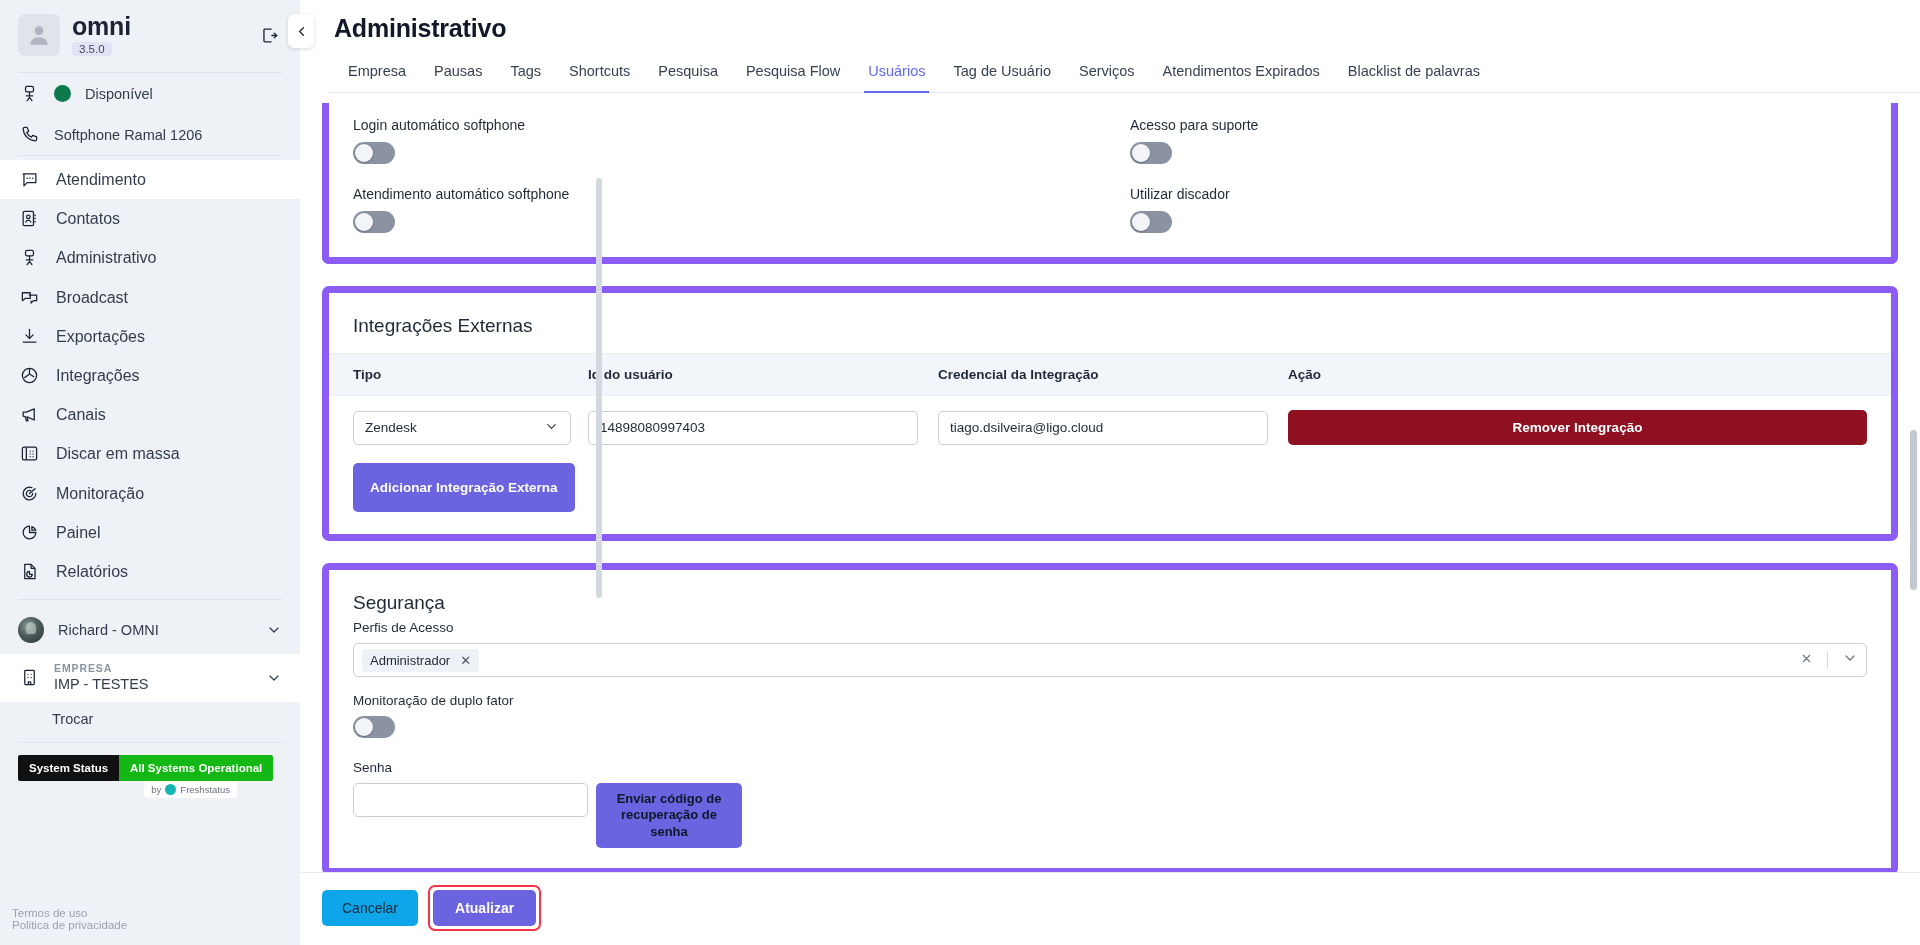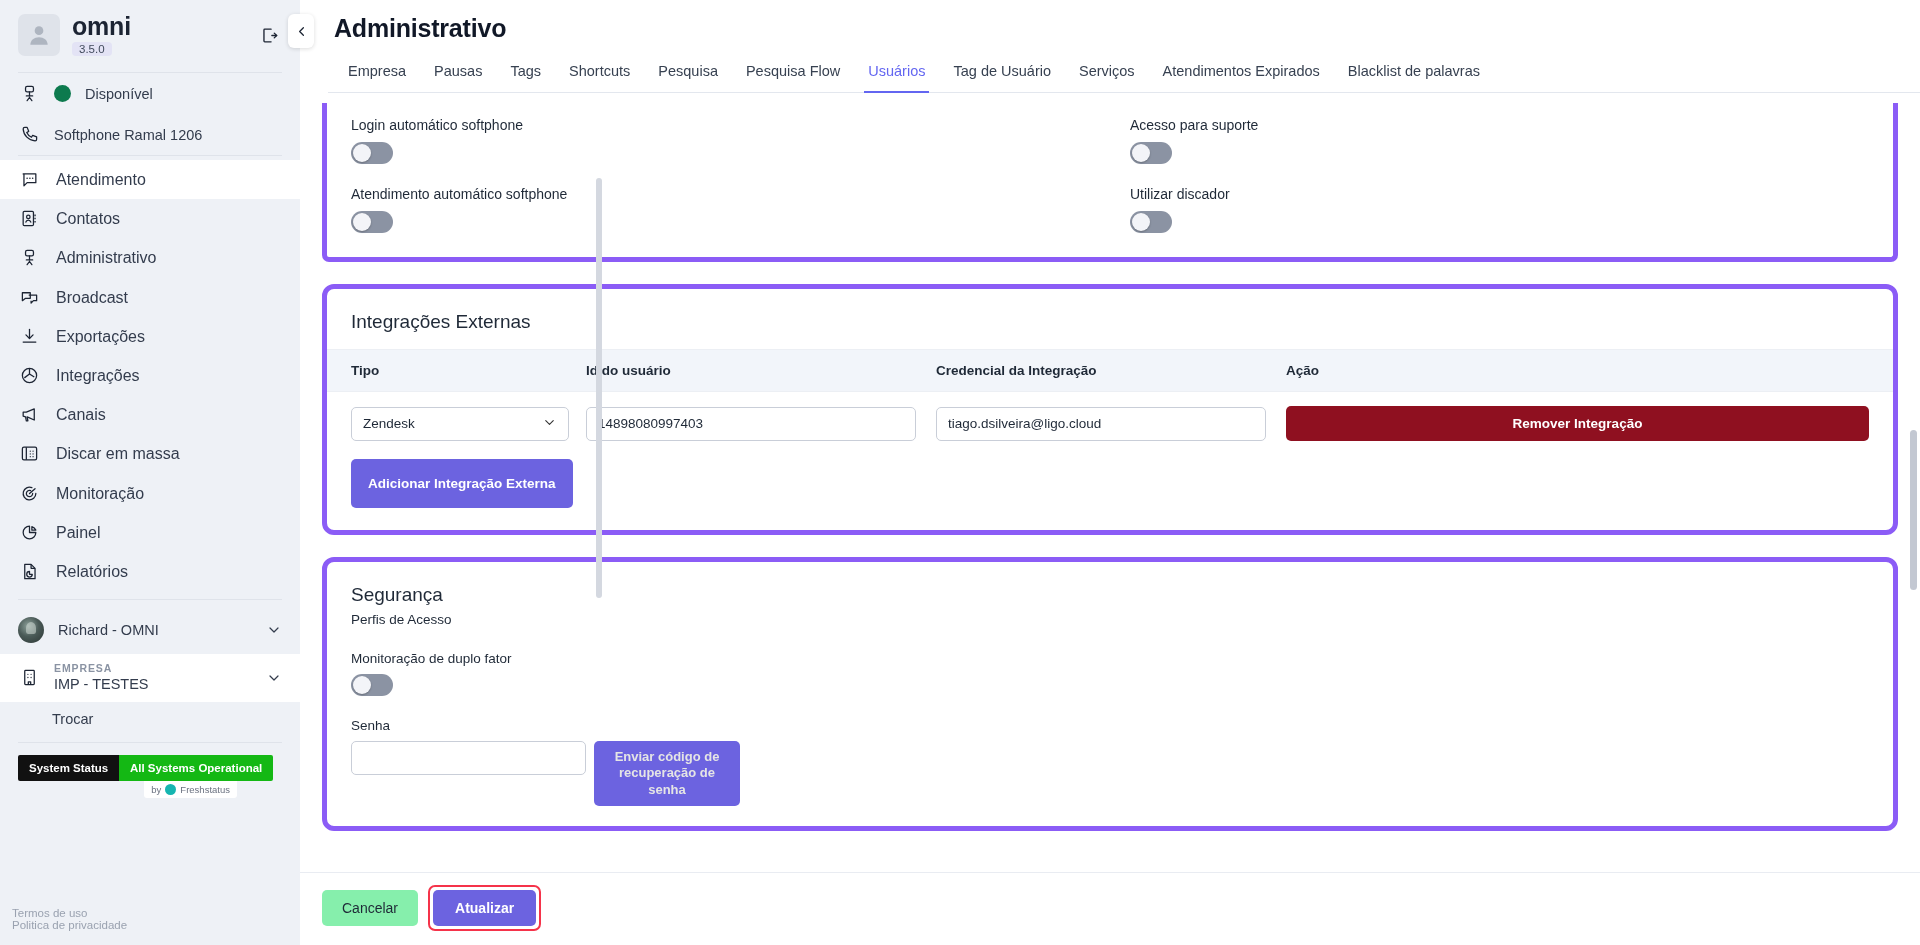--- a/index.html
+++ b/index.html
@@ -124,21 +124,21 @@
   .tab.active { color:#6366f1; }
   .tab.active::after {
     content:""; position:absolute; left: 10px; right: 10px; bottom:-1px; height: 2.5px; background:#6366f1;
   }
 
   .content {
     flex:1; overflow:hidden; position:relative;
     padding: 10px 22px 0 22px;
   }
   .card {
-    border: 5px solid #8b5cf6; border-radius: 12px; background:#fff;
+    border: 7px solid #8b5cf6; border-radius: 7px; background:#fff;
     margin-bottom: 22px;
   }
   .card.top-clip { border-top: none; border-radius: 0 0 7px 7px; }
 
   .grid2 { display:grid; grid-template-columns: 1fr 1fr; column-gap: 40px; padding: 14px 24px 20px; }
   .field-label { font-size: 14px; color:#1f2937; margin-bottom: 9px; }
   .field-block { margin-bottom: 18px; }
 
   .toggle {
     width: 42px; height: 22px; border-radius: 11px; background:#8b93a3;
@@ -191,31 +191,31 @@
   }
   .chip-x { cursor:pointer; color:#4b5563; font-size: 13px; line-height:1;}
   .ms-right { margin-left:auto; display:flex; align-items:center; gap: 14px; color:#6b7280;}
   .ms-sep { width:1px; height:18px; background:#d7dbe3; }
 
   .pwd-row { display:flex; align-items:flex-start; gap: 8px; margin-top: 8px;}
   .pwd-input {
     width: 235px; height: 34px; border:1px solid #c9ced8; border-radius:5px; background:#fff;
   }
   .btn-send {
-    background:#6c63e0; color:#e5e5e5; border:none; border-radius:5px;
+    background:#6c63e0; color:#0f172a; border:none; border-radius:5px;
     font-size:13px; font-weight:700; line-height:1.25; padding: 8px 14px; cursor:pointer;
     width: 146px; text-align:center; font-family:"Liberation Sans", sans-serif;
   }
 
   .footer-bar {
     border-top: 1px solid #e9ecf2; padding: 12px 22px 14px;
     display:flex; align-items:center; gap: 10px; background:#fff;
   }
   .btn-cancel {
-    background:#86efac; color:#1f2937; border:none; border-radius:5px;
+    background:#0ea5e9; color:#1f2937; border:none; border-radius:5px;
     font-size:14px; padding: 10px 20px; cursor:pointer; font-family:"Liberation Sans", sans-serif;
   }
   .btn-update-wrap { border: 2px solid #f5334a; border-radius: 7px; padding: 3px; display:inline-flex;}
   .btn-update {
     background:#6c63e0; color:#fff; border:none; border-radius:5px;
     font-size:14px; font-weight:700; padding: 10px 22px; cursor:pointer;
     font-family:"Liberation Sans", sans-serif;
   }
   .scrollbar {
     position:absolute; right: 3px; top: 0; width: 8px; height: 100%;
@@ -543,20 +543,39 @@
         <div class="add-wrap">
           <button class="btn-primary">Adicionar Integração Externa</button>
         </div>
       </div>
 
       <div class="card">
         <div class="section-title" style="padding-bottom:6px">Segurança</div>
 
         <div class="sec-body">
           <div class="sub-label">Perfis de Acesso</div>
+          <div class="multiselect">
+            <span class="chip">
+              <span>Administrador</span>
+              <span class="chip-x">✕</span>
+            </span>
+            <span class="ms-right">
+              <span>
+                <svg width="13" height="13" viewBox="0 0 24 24" fill="none" stroke="currentColor" stroke-width="2" stroke-linecap="round">
+                    <path d="M6 6l12 12M18 6L6 18"></path>
+                  </svg>
+              </span>
+              <span class="ms-sep"></span>
+              <span>
+                <svg width="16" height="16" viewBox="0 0 24 24" fill="none" stroke="currentColor" stroke-width="1.8" stroke-linecap="round" stroke-linejoin="round">
+                    <path d="M6 9l6 6 6-6"></path>
+                  </svg>
+              </span>
+            </span>
+          </div>
 
           <div style="height:16px"></div>
 
           <div class="sub-label">Monitoração de duplo fator</div>
           <span class="toggle"></span>
 
           <div style="height:18px"></div>
 
           <div class="sub-label">Senha</div>
           <div class="pwd-row">

